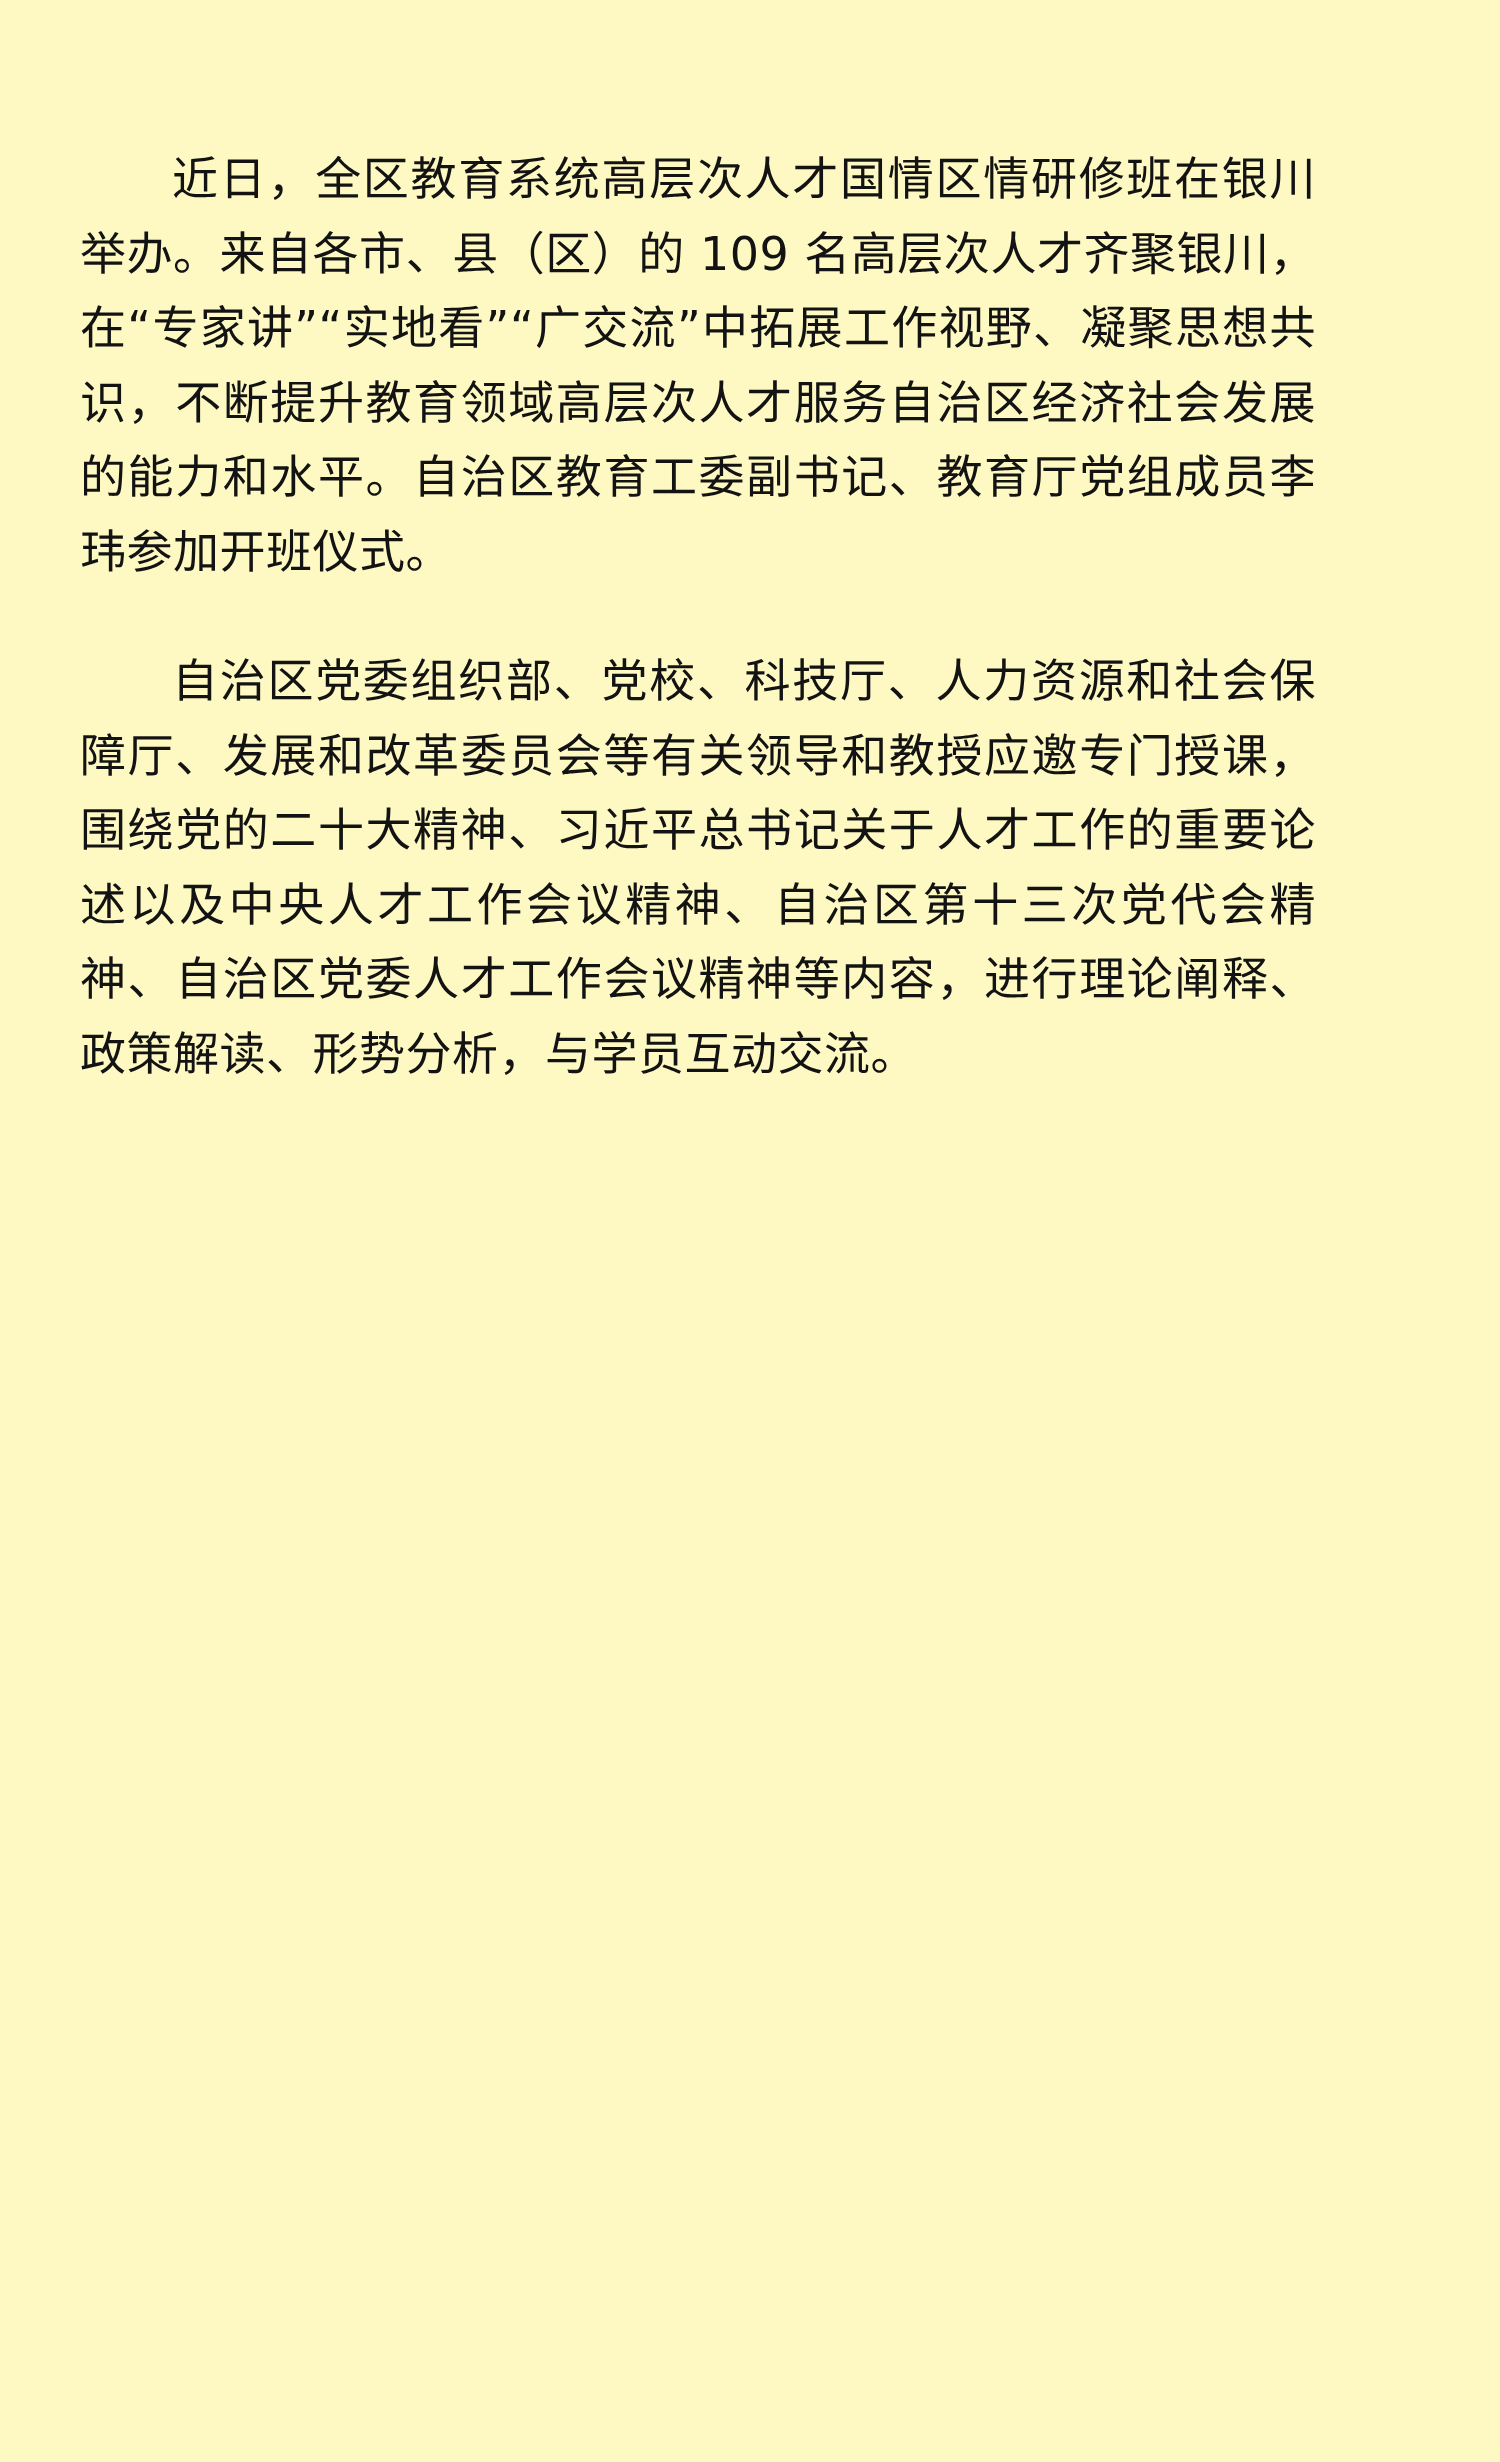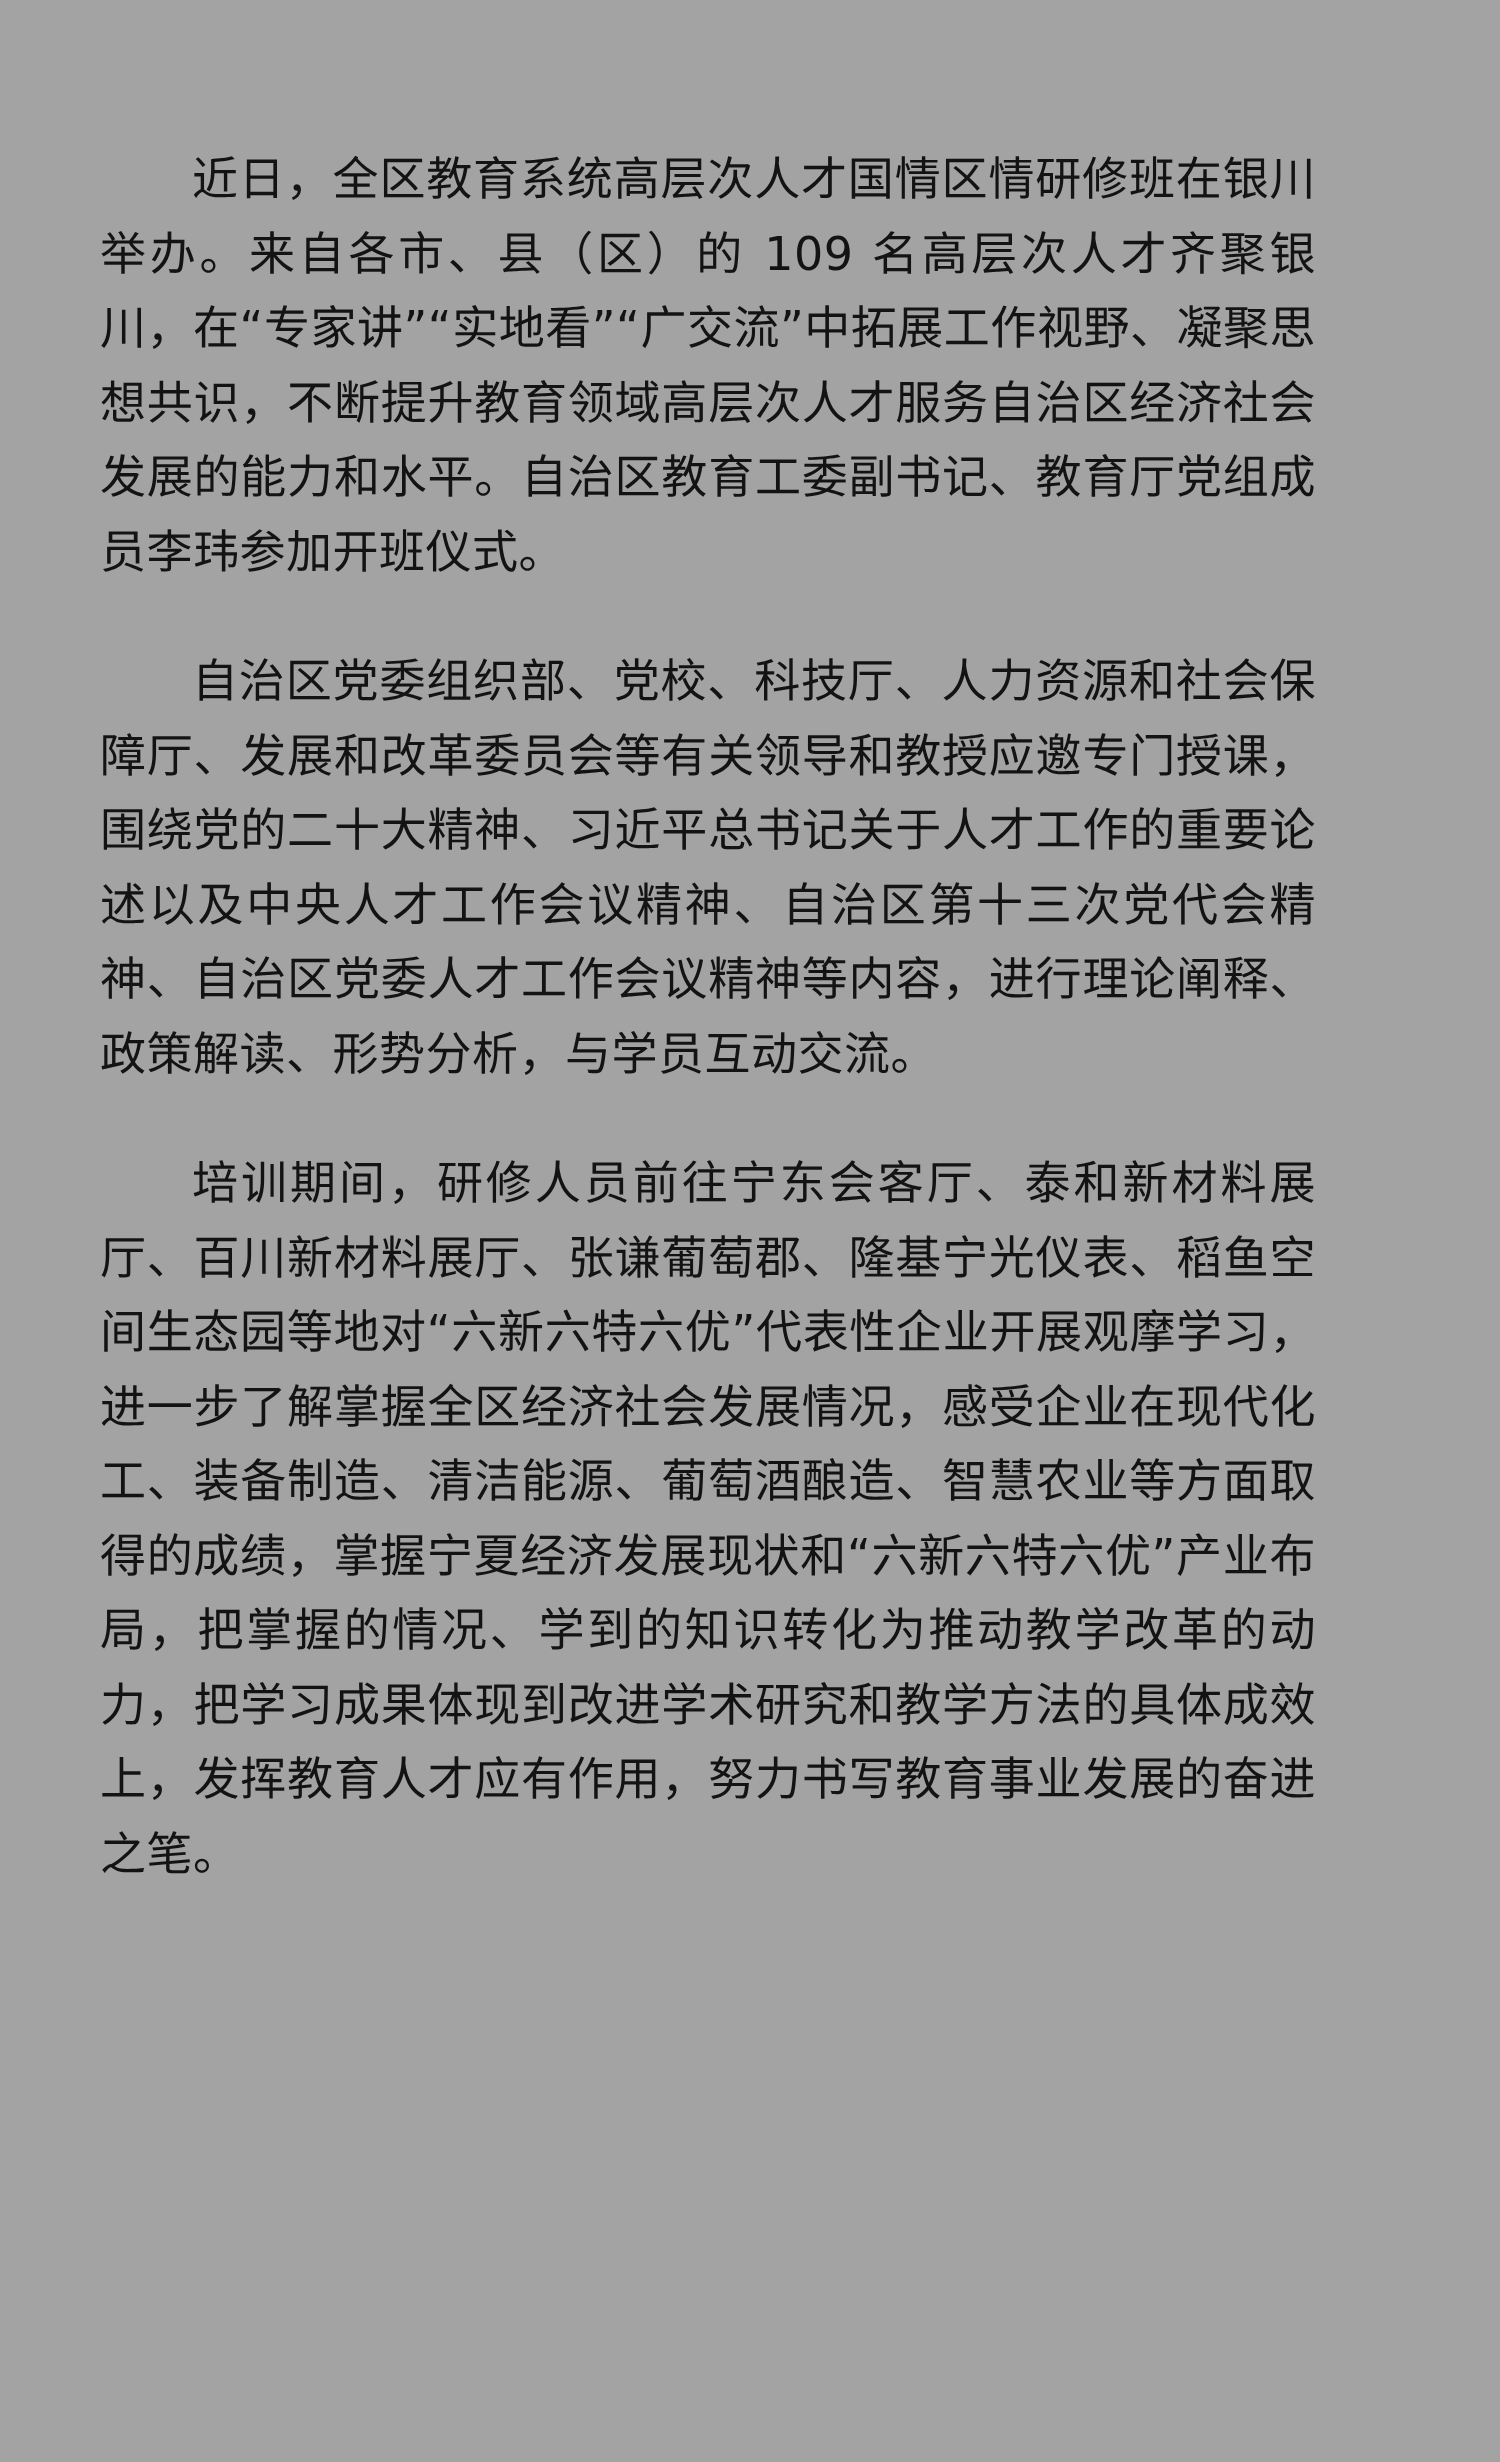--- a/index.html
+++ b/index.html
@@ -10,22 +10,22 @@
   body {
     width: 1500px;
     min-height: 2462px;
     font-family: "DejaVu Sans", "Liberation Sans", sans-serif;
     color: #1b1b1b;
   }
   .page {
     box-sizing: border-box;
     width: 1500px;
     min-height: 2462px;
-    padding: 142px 184px 113px 100px;
-    background: #a3a3a3;
+    padding: 142px 184px 113px 80px;
+    background: #fef9c3;
   }
   .doc-body {
     display: block;
   }
   .para {
     font-size: 46px;
     line-height: 1.62;
     text-align: justify;
     text-justify: inter-ideograph;
     letter-spacing: 0.5px;
@@ -39,16 +39,15 @@
     margin-bottom: 0;
   }
 </style>
 </head>
 <body>
 
 <div class="page">
   <div class="doc-body">
     <p class="para">近日，全区教育系统高层次人才国情区情研修班在银川举办。来自各市、县（区）的 109 名高层次人才齐聚银川，在“专家讲”“实地看”“广交流”中拓展工作视野、凝聚思想共识，不断提升教育领域高层次人才服务自治区经济社会发展的能力和水平。自治区教育工委副书记、教育厅党组成员李玮参加开班仪式。</p>
     <p class="para">自治区党委组织部、党校、科技厅、人力资源和社会保障厅、发展和改革委员会等有关领导和教授应邀专门授课，围绕党的二十大精神、习近平总书记关于人才工作的重要论述以及中央人才工作会议精神、自治区第十三次党代会精神、自治区党委人才工作会议精神等内容，进行理论阐释、政策解读、形势分析，与学员互动交流。</p>
-    <p class="para">培训期间，研修人员前往宁东会客厅、泰和新材料展厅、百川新材料展厅、张谦葡萄郡、隆基宁光仪表、稻鱼空间生态园等地对“六新六特六优”代表性企业开展观摩学习，进一步了解掌握全区经济社会发展情况，感受企业在现代化工、装备制造、清洁能源、葡萄酒酿造、智慧农业等方面取得的成绩，掌握宁夏经济发展现状和“六新六特六优”产业布局，把掌握的情况、学到的知识转化为推动教学改革的动力，把学习成果体现到改进学术研究和教学方法的具体成效上，发挥教育人才应有作用，努力书写教育事业发展的奋进之笔。</p>
   </div>
 </div>
 
 
 </body></html>

